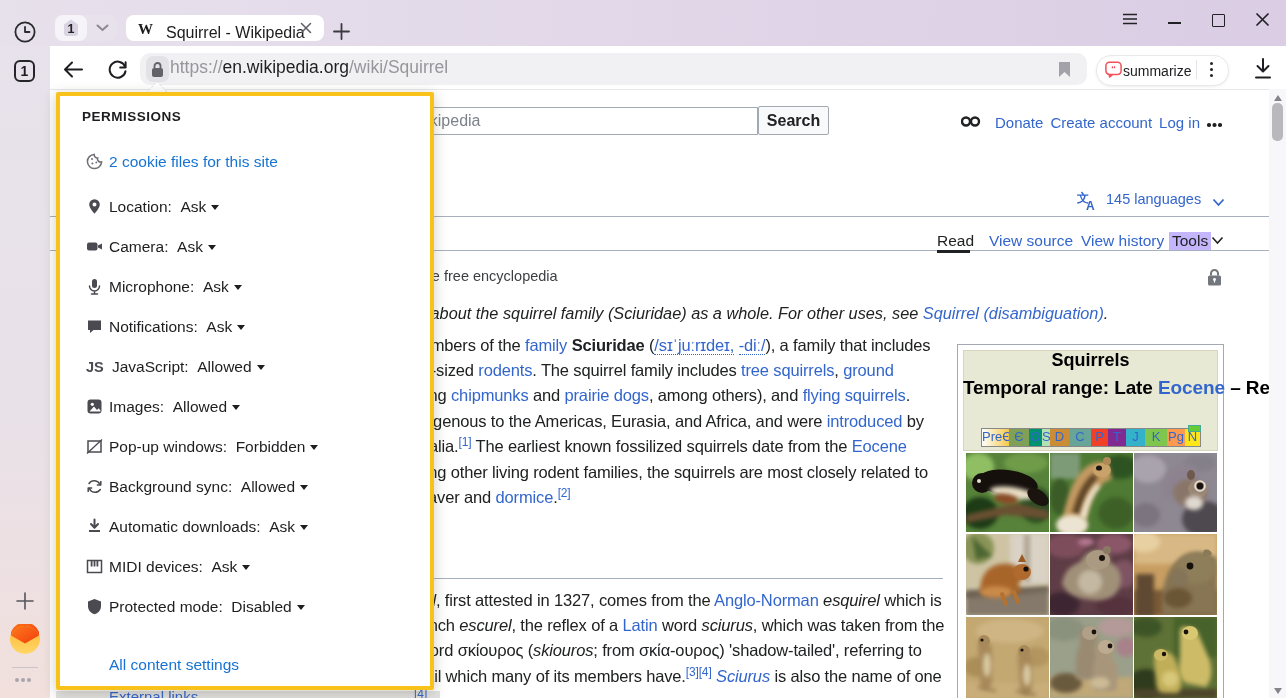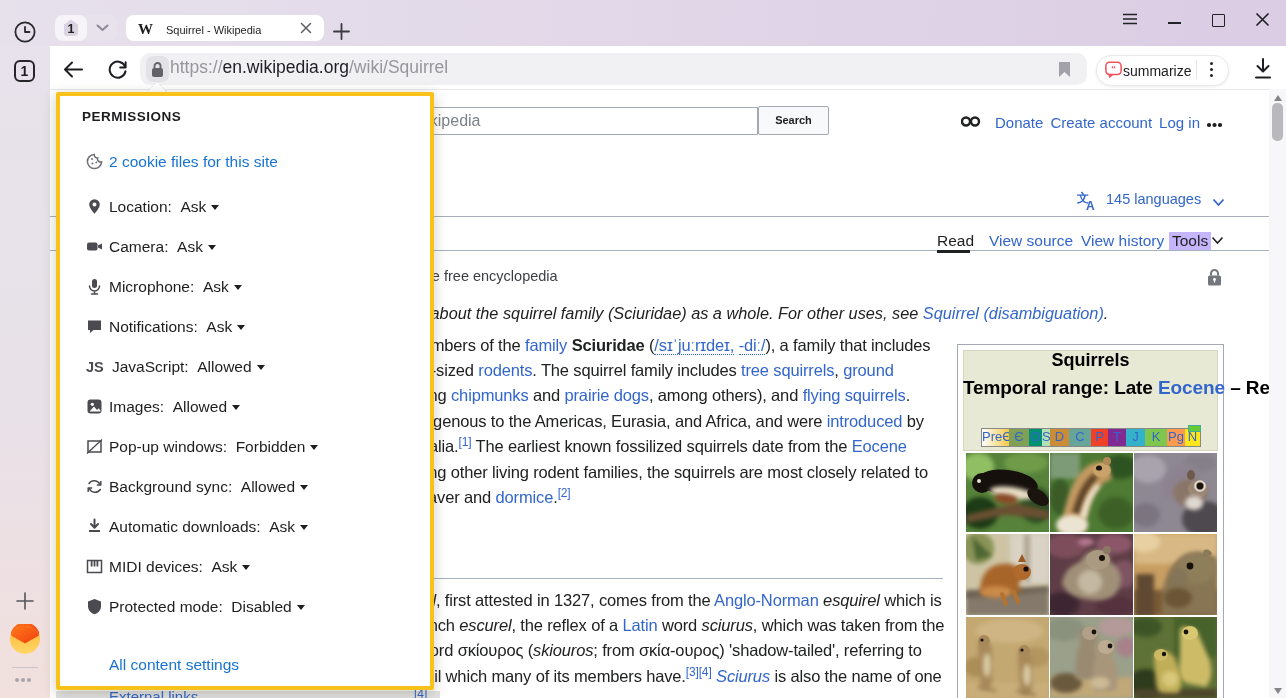--- a/index.html
+++ b/index.html
@@ -44,21 +44,21 @@
 <svg class="abs" style="left:62px;top:18px" width="18" height="20" viewBox="0 0 18 20">
   <path d="M9 1.5 L16 6.5 L16 15 Q16 18 13 18 L5 18 Q2 18 2 15 L2 6.5 Z" fill="#d9d3e2"></path>
   <text x="9" y="14.5" font-size="12.5" font-weight="700" fill="#222" text-anchor="middle">1</text>
 </svg>
 <svg class="abs" style="left:96px;top:24px" width="13" height="8" viewBox="0 0 13 8">
  <path d="M1.5 1.5 L6.5 6 L11.5 1.5" fill="none" stroke="#8b8894" stroke-width="2" stroke-linecap="round"></path>
 </svg>
 
 <div class="abs" style="left:126px;top:15px;width:198px;height:26px;background:#fff;border-radius:8px"></div>
 <div class="abs" style="left:138px;top:21px;font-family:'Liberation Serif',serif;font-weight:700;font-size:15px;color:#1c1c1e">W</div>
-<div class="abs" style="left:166px;top:23.5px;font-size:11px;color:#1d1d1f">Squirrel - Wikipedia</div>
+<div class="abs" style="left:166px;top:23.5px;font-size:16px;color:#1d1d1f">Squirrel - Wikipedia</div>
 <svg class="abs" style="left:300px;top:22px" width="12" height="12" viewBox="0 0 12 12">
  <path d="M1.5 1.5 L10.5 10.5 M10.5 1.5 L1.5 10.5" stroke="#5e5e66" stroke-width="1.5" stroke-linecap="round"></path>
 </svg>
 <svg class="abs" style="left:333px;top:23px" width="17" height="17" viewBox="0 0 17 17">
  <path d="M8.5 1 L8.5 16 M1 8.5 L16 8.5" stroke="#3a3a40" stroke-width="1.8" stroke-linecap="round"></path>
 </svg>
 
 <svg class="abs" style="left:1123px;top:13px" width="14" height="12" viewBox="0 0 14 12">
  <path d="M0 1.5 H14 M0 6 H14 M0 10.5 H14" stroke="#222226" stroke-width="1.7"></path>
 </svg>
@@ -117,21 +117,21 @@
  <path d="M15 19.5 L1 11.5 A15 15 0 0 1 29 11.5 Z" fill="url(#mailt)"></path>
     <path d="M1 11.5 A15 15 0 0 1 29 11.5 L29 8 A15 15 0 0 0 1 8 Z" fill="url(#mailt)"></path>
 </svg>
 <div class="abs" style="left:12px;top:667px;width:26px;height:1px;background:#c9c3cc"></div>
 <div class="abs" style="left:15px;top:678px;width:4px;height:4px;border-radius:50%;background:#a9a4ad;box-shadow:6px 0 0 #a9a4ad,12px 0 0 #a9a4ad"></div>
 
 <div class="abs" style="left:50px;top:89px;width:1219px;height:609px;overflow:hidden" id="wiki">
 
  <div class="abs" style="left:296px;top:18px;width:412px;height:28px;border:1px solid #a2a9b1;box-sizing:border-box;border-radius:2px 0 0 2px"></div>
  <div class="abs" style="left:306px;top:23px;font-size:16px;color:#7d828a">Search Wikipedia</div>
- <div class="abs" style="left:708px;top:17px;width:71px;height:29px;background:#f8f9fa;border:1px solid #a2a9b1;box-sizing:border-box;border-radius:2px;font-size:11px;font-weight:700;color:#202122;text-align:center;line-height:27px">Search</div>
+ <div class="abs" style="left:708px;top:17px;width:71px;height:29px;background:#f8f9fa;border:1px solid #a2a9b1;box-sizing:border-box;border-radius:2px;font-size:16px;font-weight:700;color:#202122;text-align:center;line-height:27px">Search</div>
 
  <svg class="abs" style="left:911px;top:26px" width="20" height="13" viewBox="0 0 20 13">
    <circle cx="5" cy="6.5" r="4" fill="none" stroke="#202122" stroke-width="2.4"></circle>
    <circle cx="14" cy="6.5" r="4" fill="none" stroke="#202122" stroke-width="2.4"></circle>
  </svg>
  <div class="abs nw" style="left:945px;top:25px;font-size:15px"><a class="wlink">Donate</a><span style="display:inline-block;width:7px"></span><a class="wlink">Create account</a><span style="display:inline-block;width:7px"></span><a class="wlink">Log in</a></div>
  <div class="abs" style="left:1157px;top:34px;width:3.5px;height:3.5px;border-radius:50%;background:#202122;box-shadow:5.5px 0 0 #202122,11px 0 0 #202122"></div>
 
  <svg class="abs" style="left:1027px;top:102px" width="20" height="20" viewBox="0 0 20 20">
   <text x="0" y="11" font-size="12" fill="#36c" font-weight="700">文</text>

